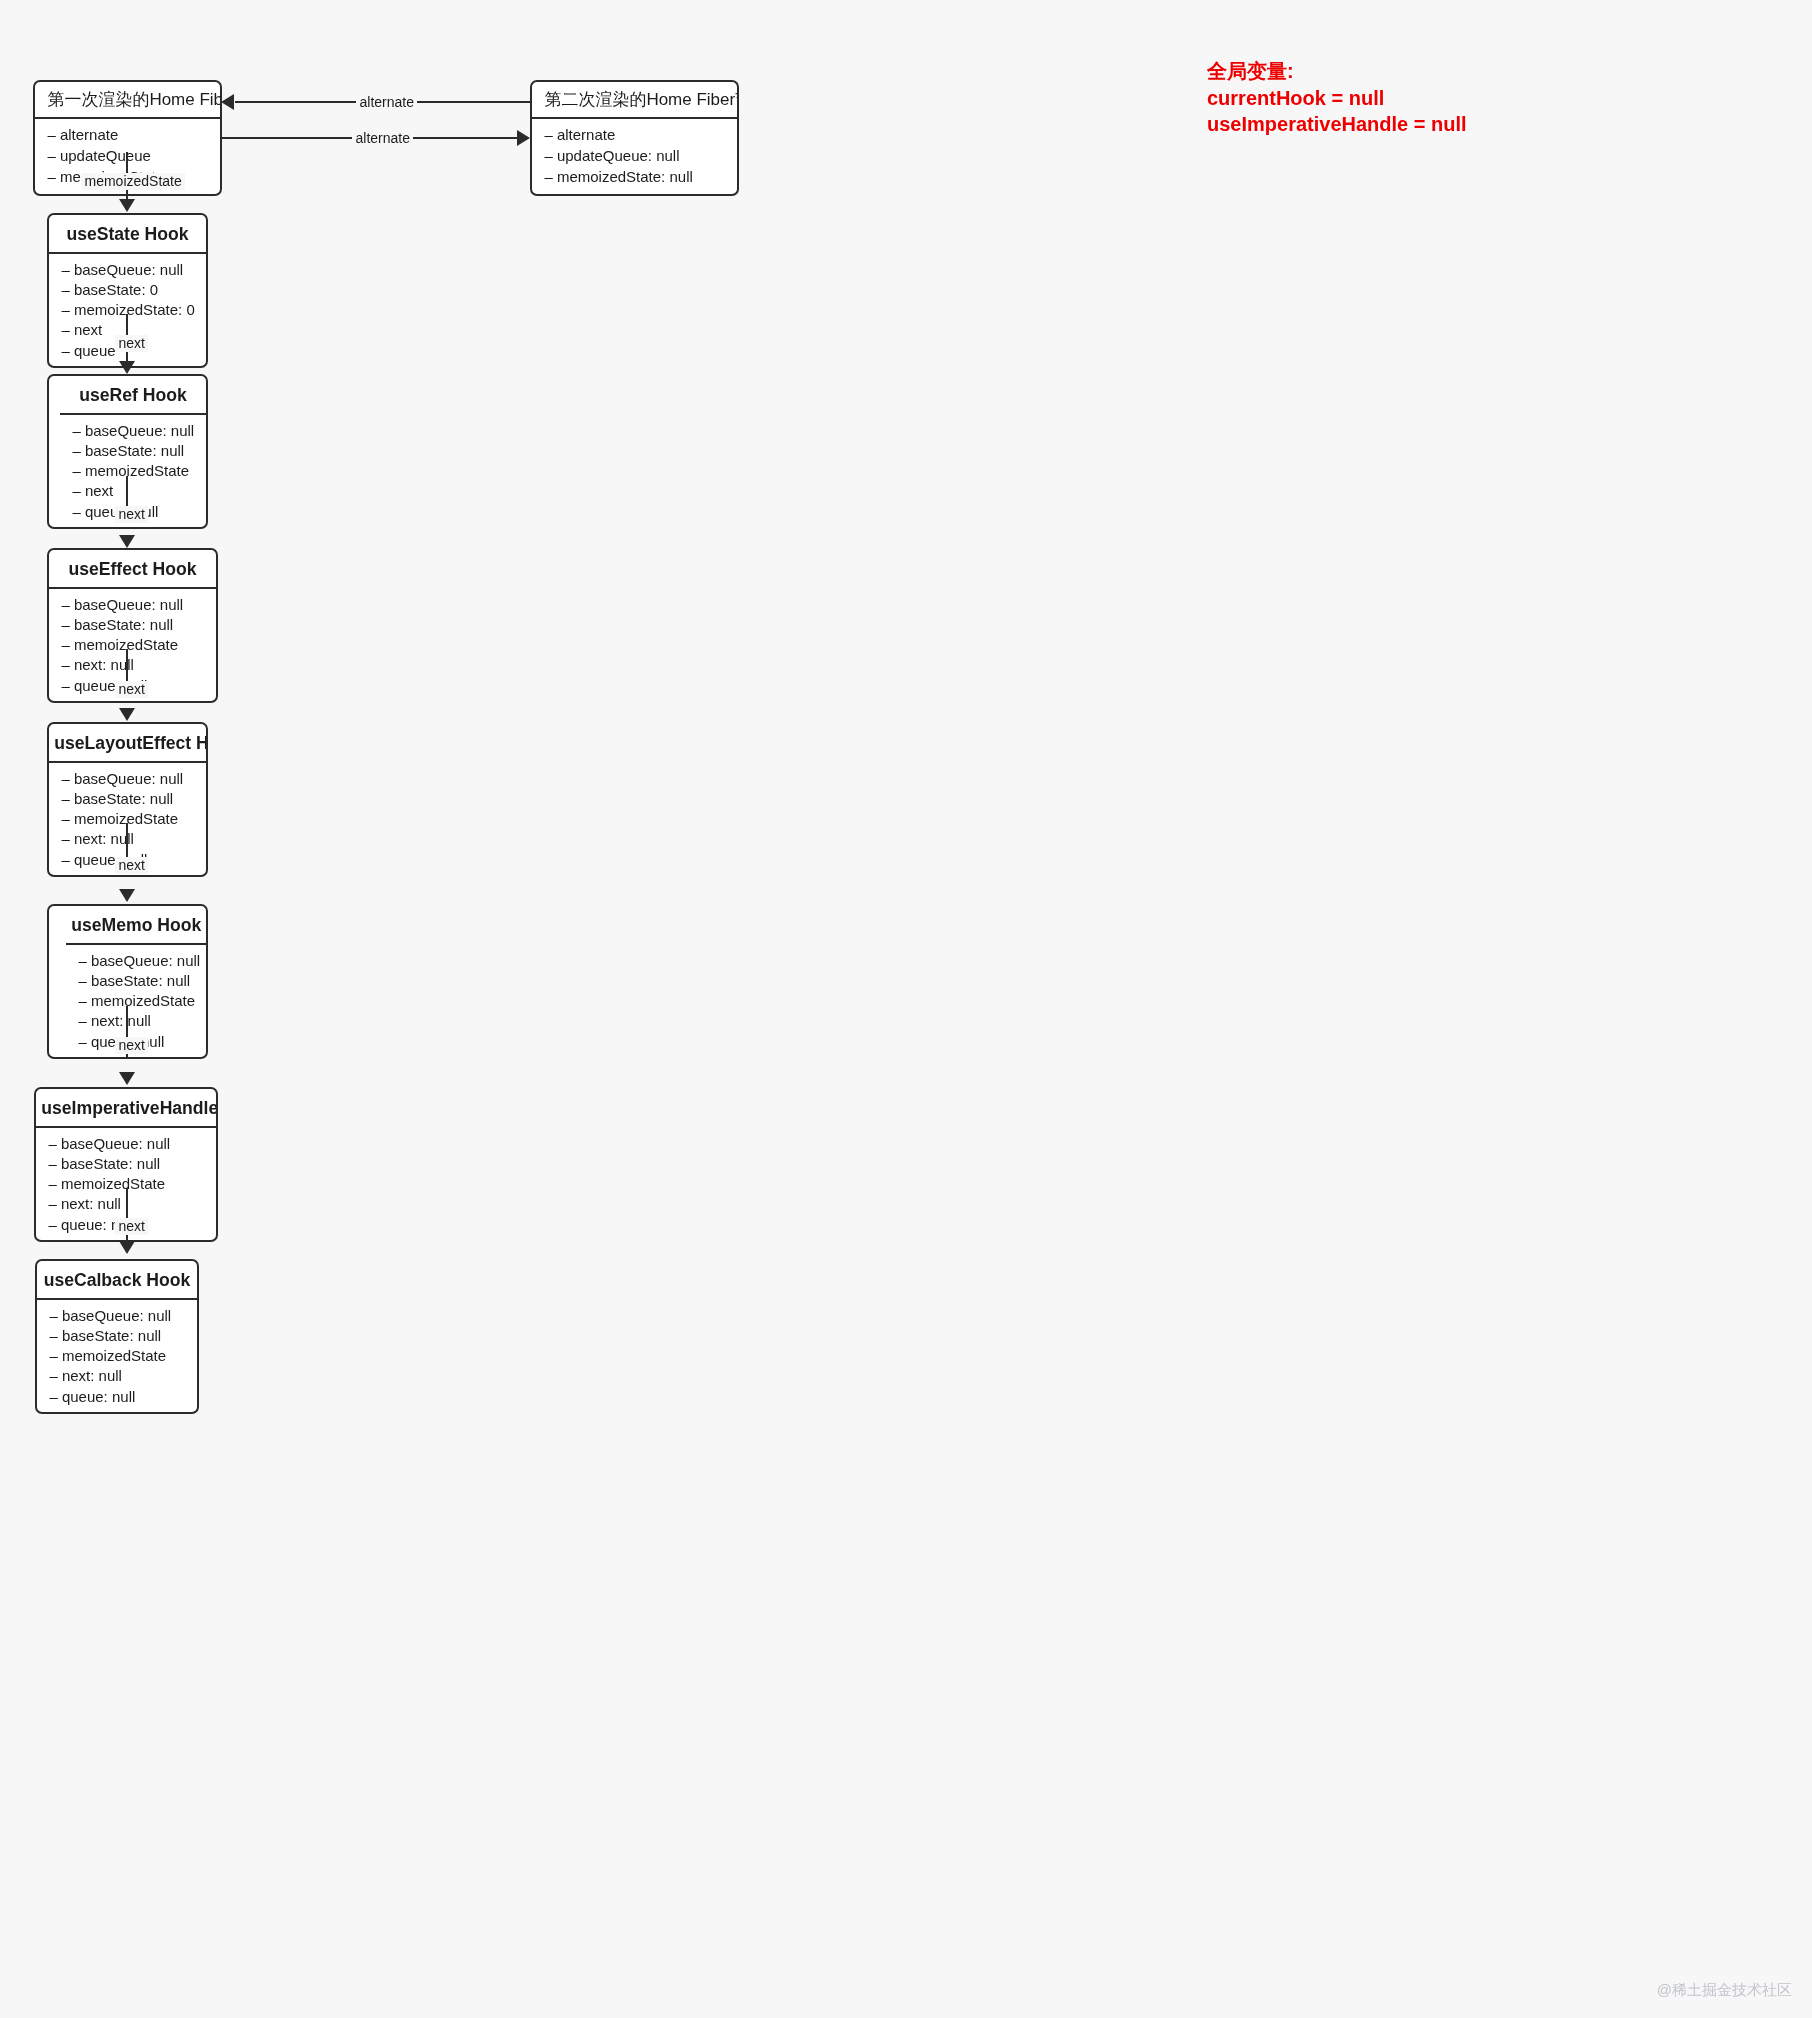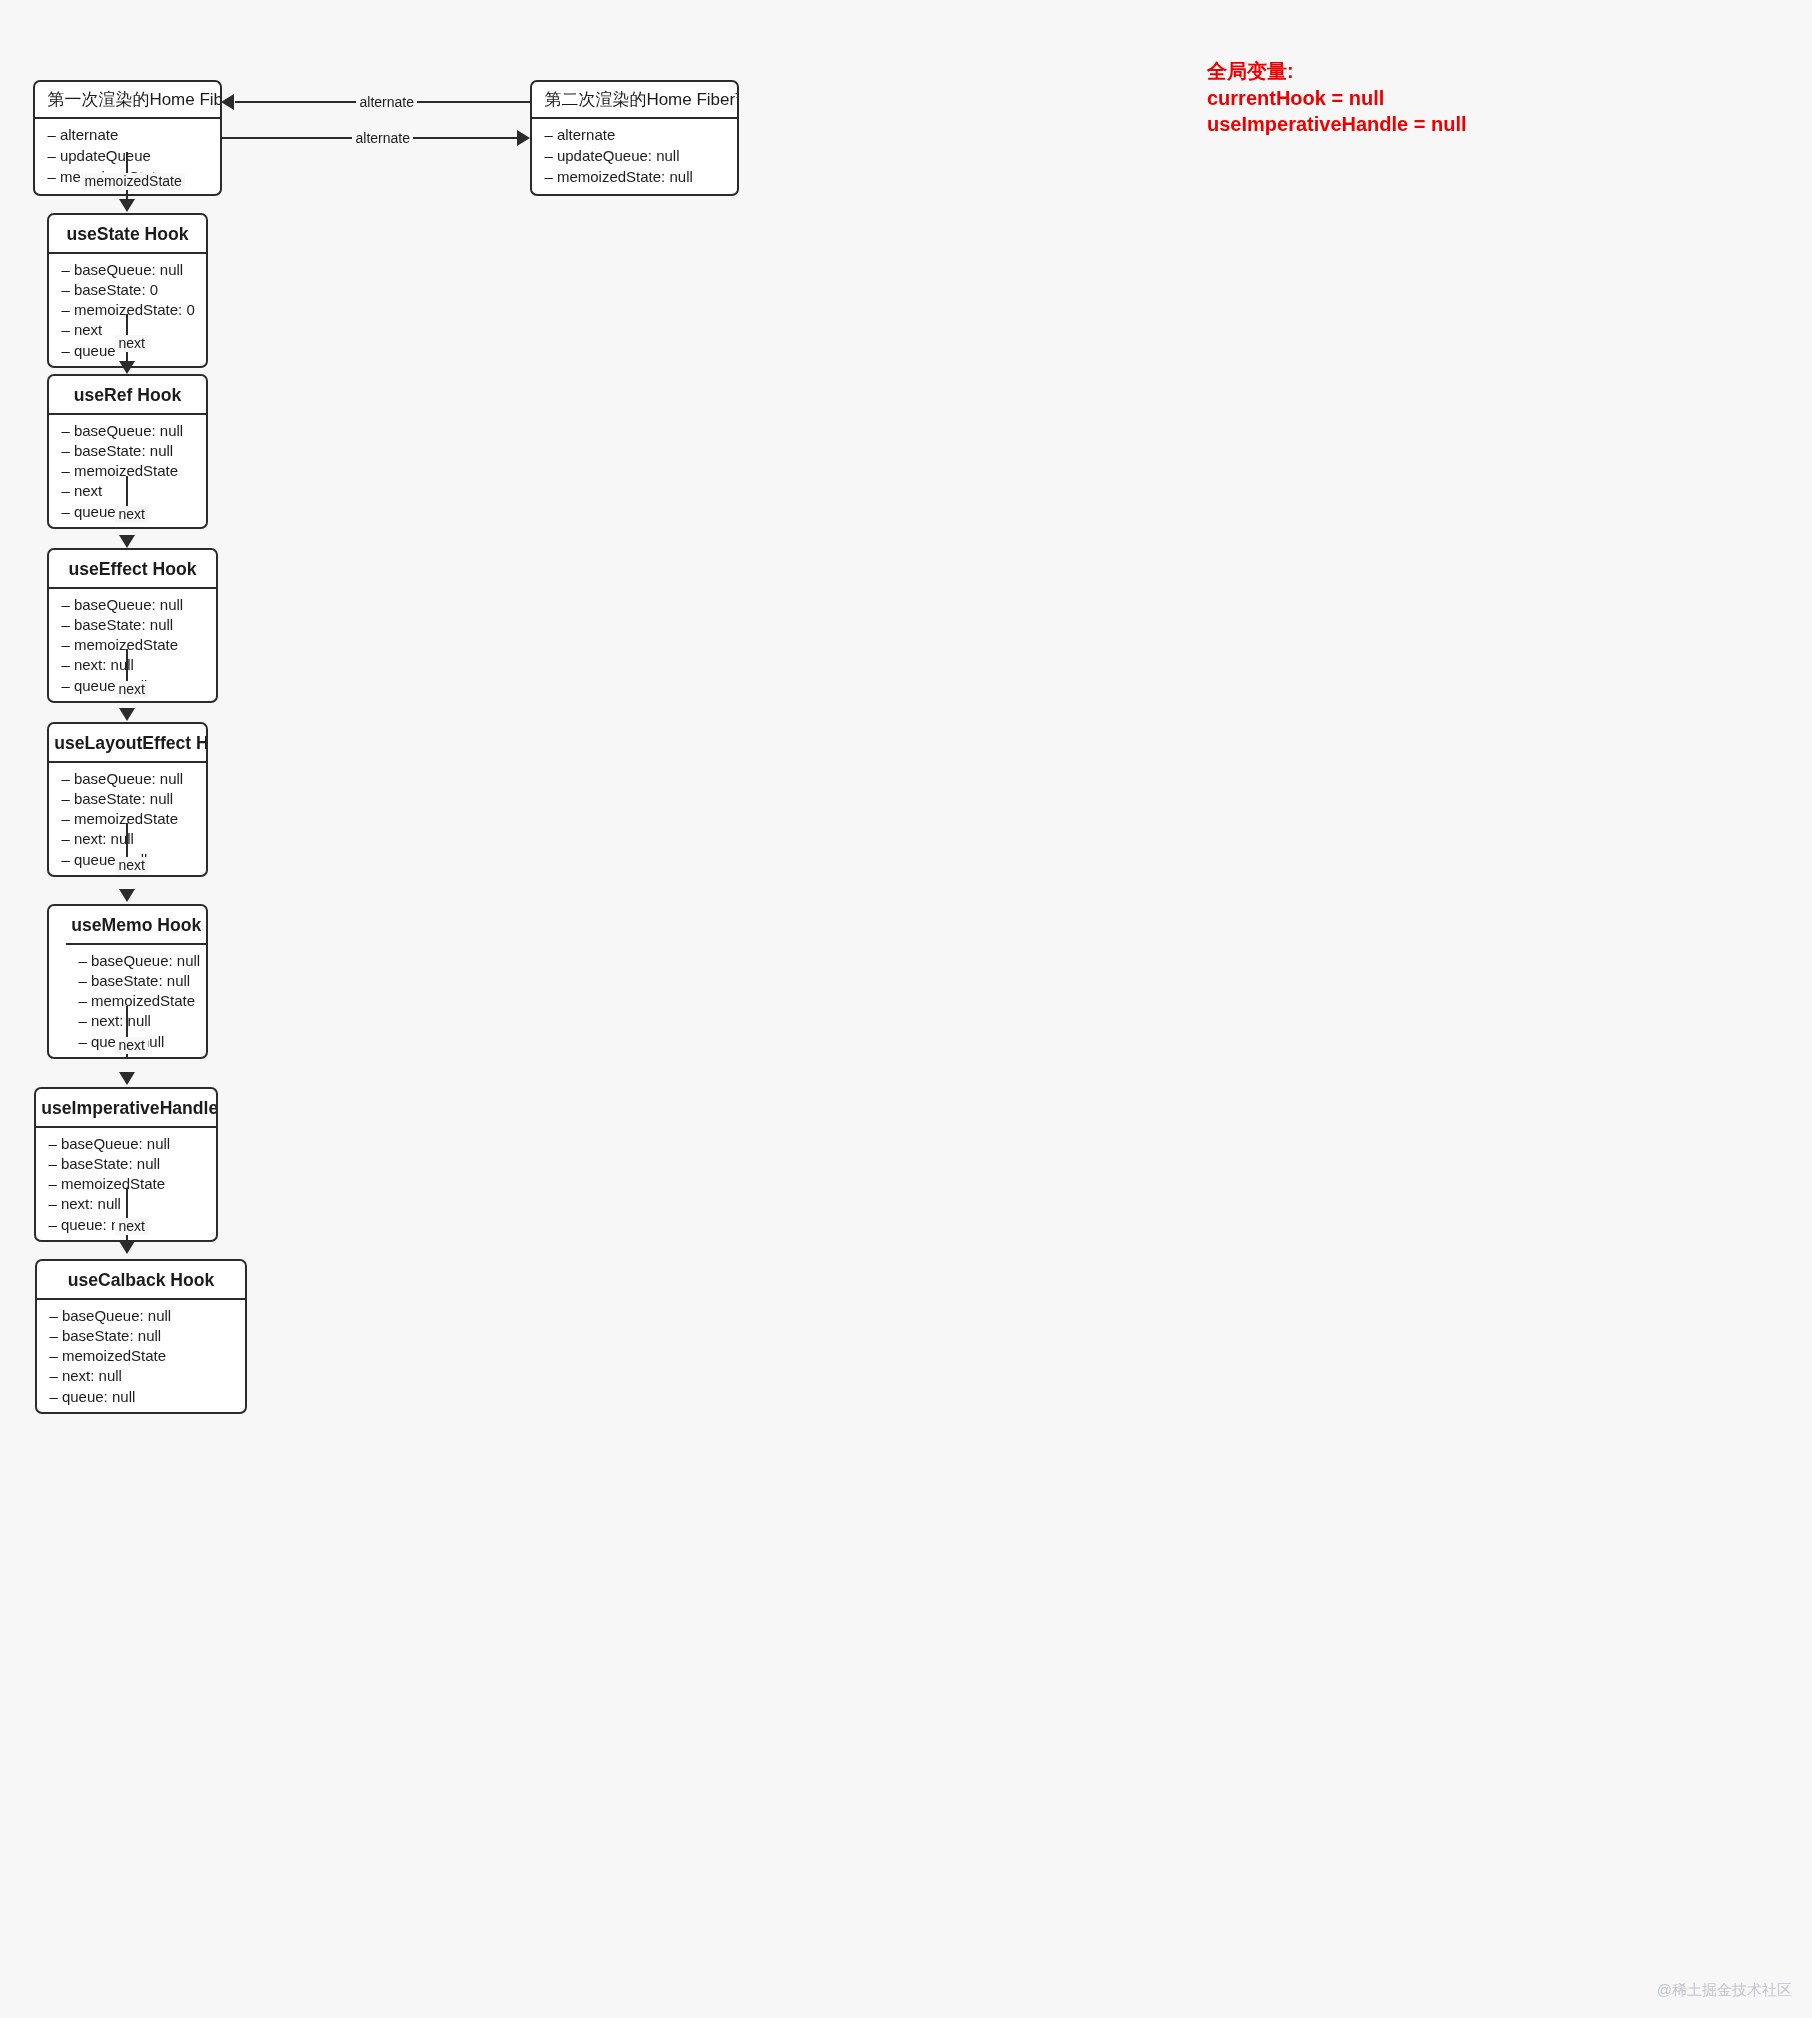--- a/index.html
+++ b/index.html
@@ -172,21 +172,21 @@
       <div class="attr">memoizedState: 0</div>
       <div class="attr">next</div>
       <div class="attr">queue</div>
     </div>
   </div>
 
   <div class="edge v" style="left:126px; top:314px; height:47px;"></div>
   <div class="arrowhead down" style="left:119px; top:361px;"></div>
   <div class="edge-label" style="left:115px; top:335px;">next</div>
 
-  <div class="node" style="left:47px; top:374px; width:161px;">
+  <div class="node" style="left:47px; top:374px; width:161px;padding-left:11px;">
     <div class="title">useRef Hook</div>
     <div class="attrs">
       <div class="attr">baseQueue: null</div>
       <div class="attr">baseState: null</div>
       <div class="attr">memoizedState</div>
       <div class="attr">next</div>
       <div class="attr">queue: null</div>
     </div>
   </div>
 
@@ -247,21 +247,21 @@
       <div class="attr">memoizedState</div>
       <div class="attr">next: null</div>
       <div class="attr">queue: null</div>
     </div>
   </div>
 
   <div class="edge v" style="left:126px; top:1188px; height:53px;"></div>
   <div class="arrowhead down" style="left:119px; top:1241px;"></div>
   <div class="edge-label" style="left:115px; top:1218px;">next</div>
 
-  <div class="node" style="left:35px; top:1259px; width:212px;">
+  <div class="node" style="left:35px; top:1259px; width:164px;">
     <div class="title">useCalback Hook</div>
     <div class="attrs">
       <div class="attr">baseQueue: null</div>
       <div class="attr">baseState: null</div>
       <div class="attr">memoizedState</div>
       <div class="attr">next: null</div>
       <div class="attr">queue: null</div>
     </div>
   </div>
 

